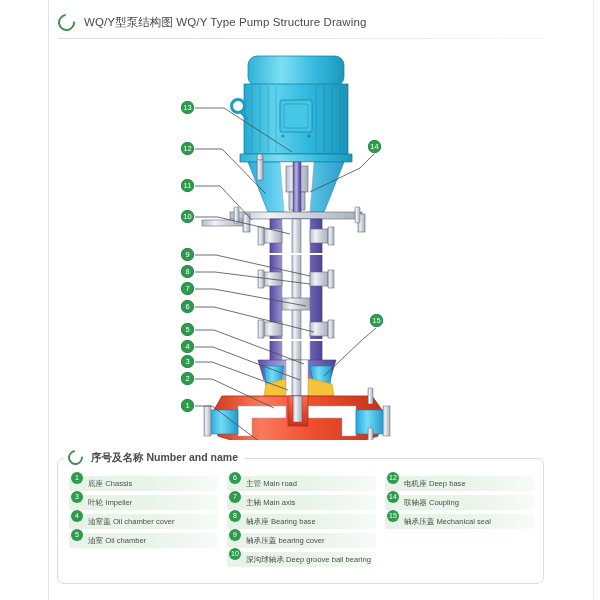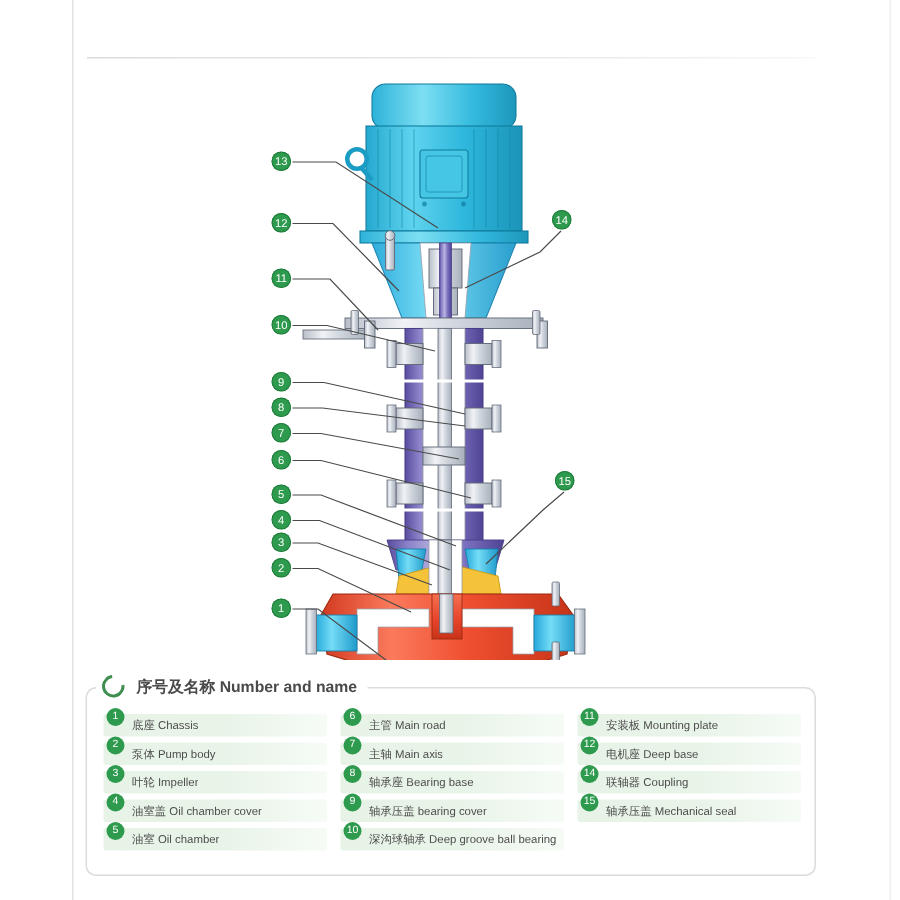--- a/index.html
+++ b/index.html
@@ -145,20 +145,24 @@
   }
 </style>
 </head>
 <body>
 
 <div id="page">
 
   <div class="left-rule"></div>
   <div class="right-rule"></div>
 
+  <div class="header">
+    <span class="c-icon"></span>
+    <span class="header-title">WQ/Y型泵结构图 WQ/Y Type Pump Structure Drawing</span>
+  </div>
   <div class="header-underline"></div>
 
   <div class="canvas">
 
     <svg width="494" height="396" viewBox="0 0 494 396">
       <defs>
         <linearGradient id="gMotor" x1="0" y1="0" x2="1" y2="0">
           <stop offset="0%" stop-color="#25a9cf"></stop>
           <stop offset="30%" stop-color="#5fd3ee"></stop>
           <stop offset="62%" stop-color="#2fb8dd"></stop>
@@ -361,24 +365,20 @@
     </div>
 
     <div class="legend-cols">
 
       <div class="legend-col">
         <div class="legend-item">
           <span class="legend-badge">1</span>
           <span class="legend-text">底座 Chassis</span>
         </div>
         <div class="legend-item">
-          <span class="legend-badge">2</span>
-          <span class="legend-text">泵体 Pump body</span>
-        </div>
-        <div class="legend-item">
           <span class="legend-badge">3</span>
           <span class="legend-text">叶轮 Impeller</span>
         </div>
         <div class="legend-item">
           <span class="legend-badge">4</span>
           <span class="legend-text">油室盖 Oil chamber cover</span>
         </div>
         <div class="legend-item">
           <span class="legend-badge">5</span>
           <span class="legend-text">油室 Oil chamber</span>
@@ -403,24 +403,20 @@
           <span class="legend-text">轴承压盖 bearing cover</span>
         </div>
         <div class="legend-item">
           <span class="legend-badge">10</span>
           <span class="legend-text">深沟球轴承 Deep groove ball bearing</span>
         </div>
       </div>
 
       <div class="legend-col">
         <div class="legend-item">
-          <span class="legend-badge">11</span>
-          <span class="legend-text">安装板 Mounting plate</span>
-        </div>
-        <div class="legend-item">
           <span class="legend-badge">12</span>
           <span class="legend-text">电机座 Deep base</span>
         </div>
         <div class="legend-item">
           <span class="legend-badge">14</span>
           <span class="legend-text">联轴器 Coupling</span>
         </div>
         <div class="legend-item">
           <span class="legend-badge">15</span>
           <span class="legend-text">轴承压盖 Mechanical seal</span>

